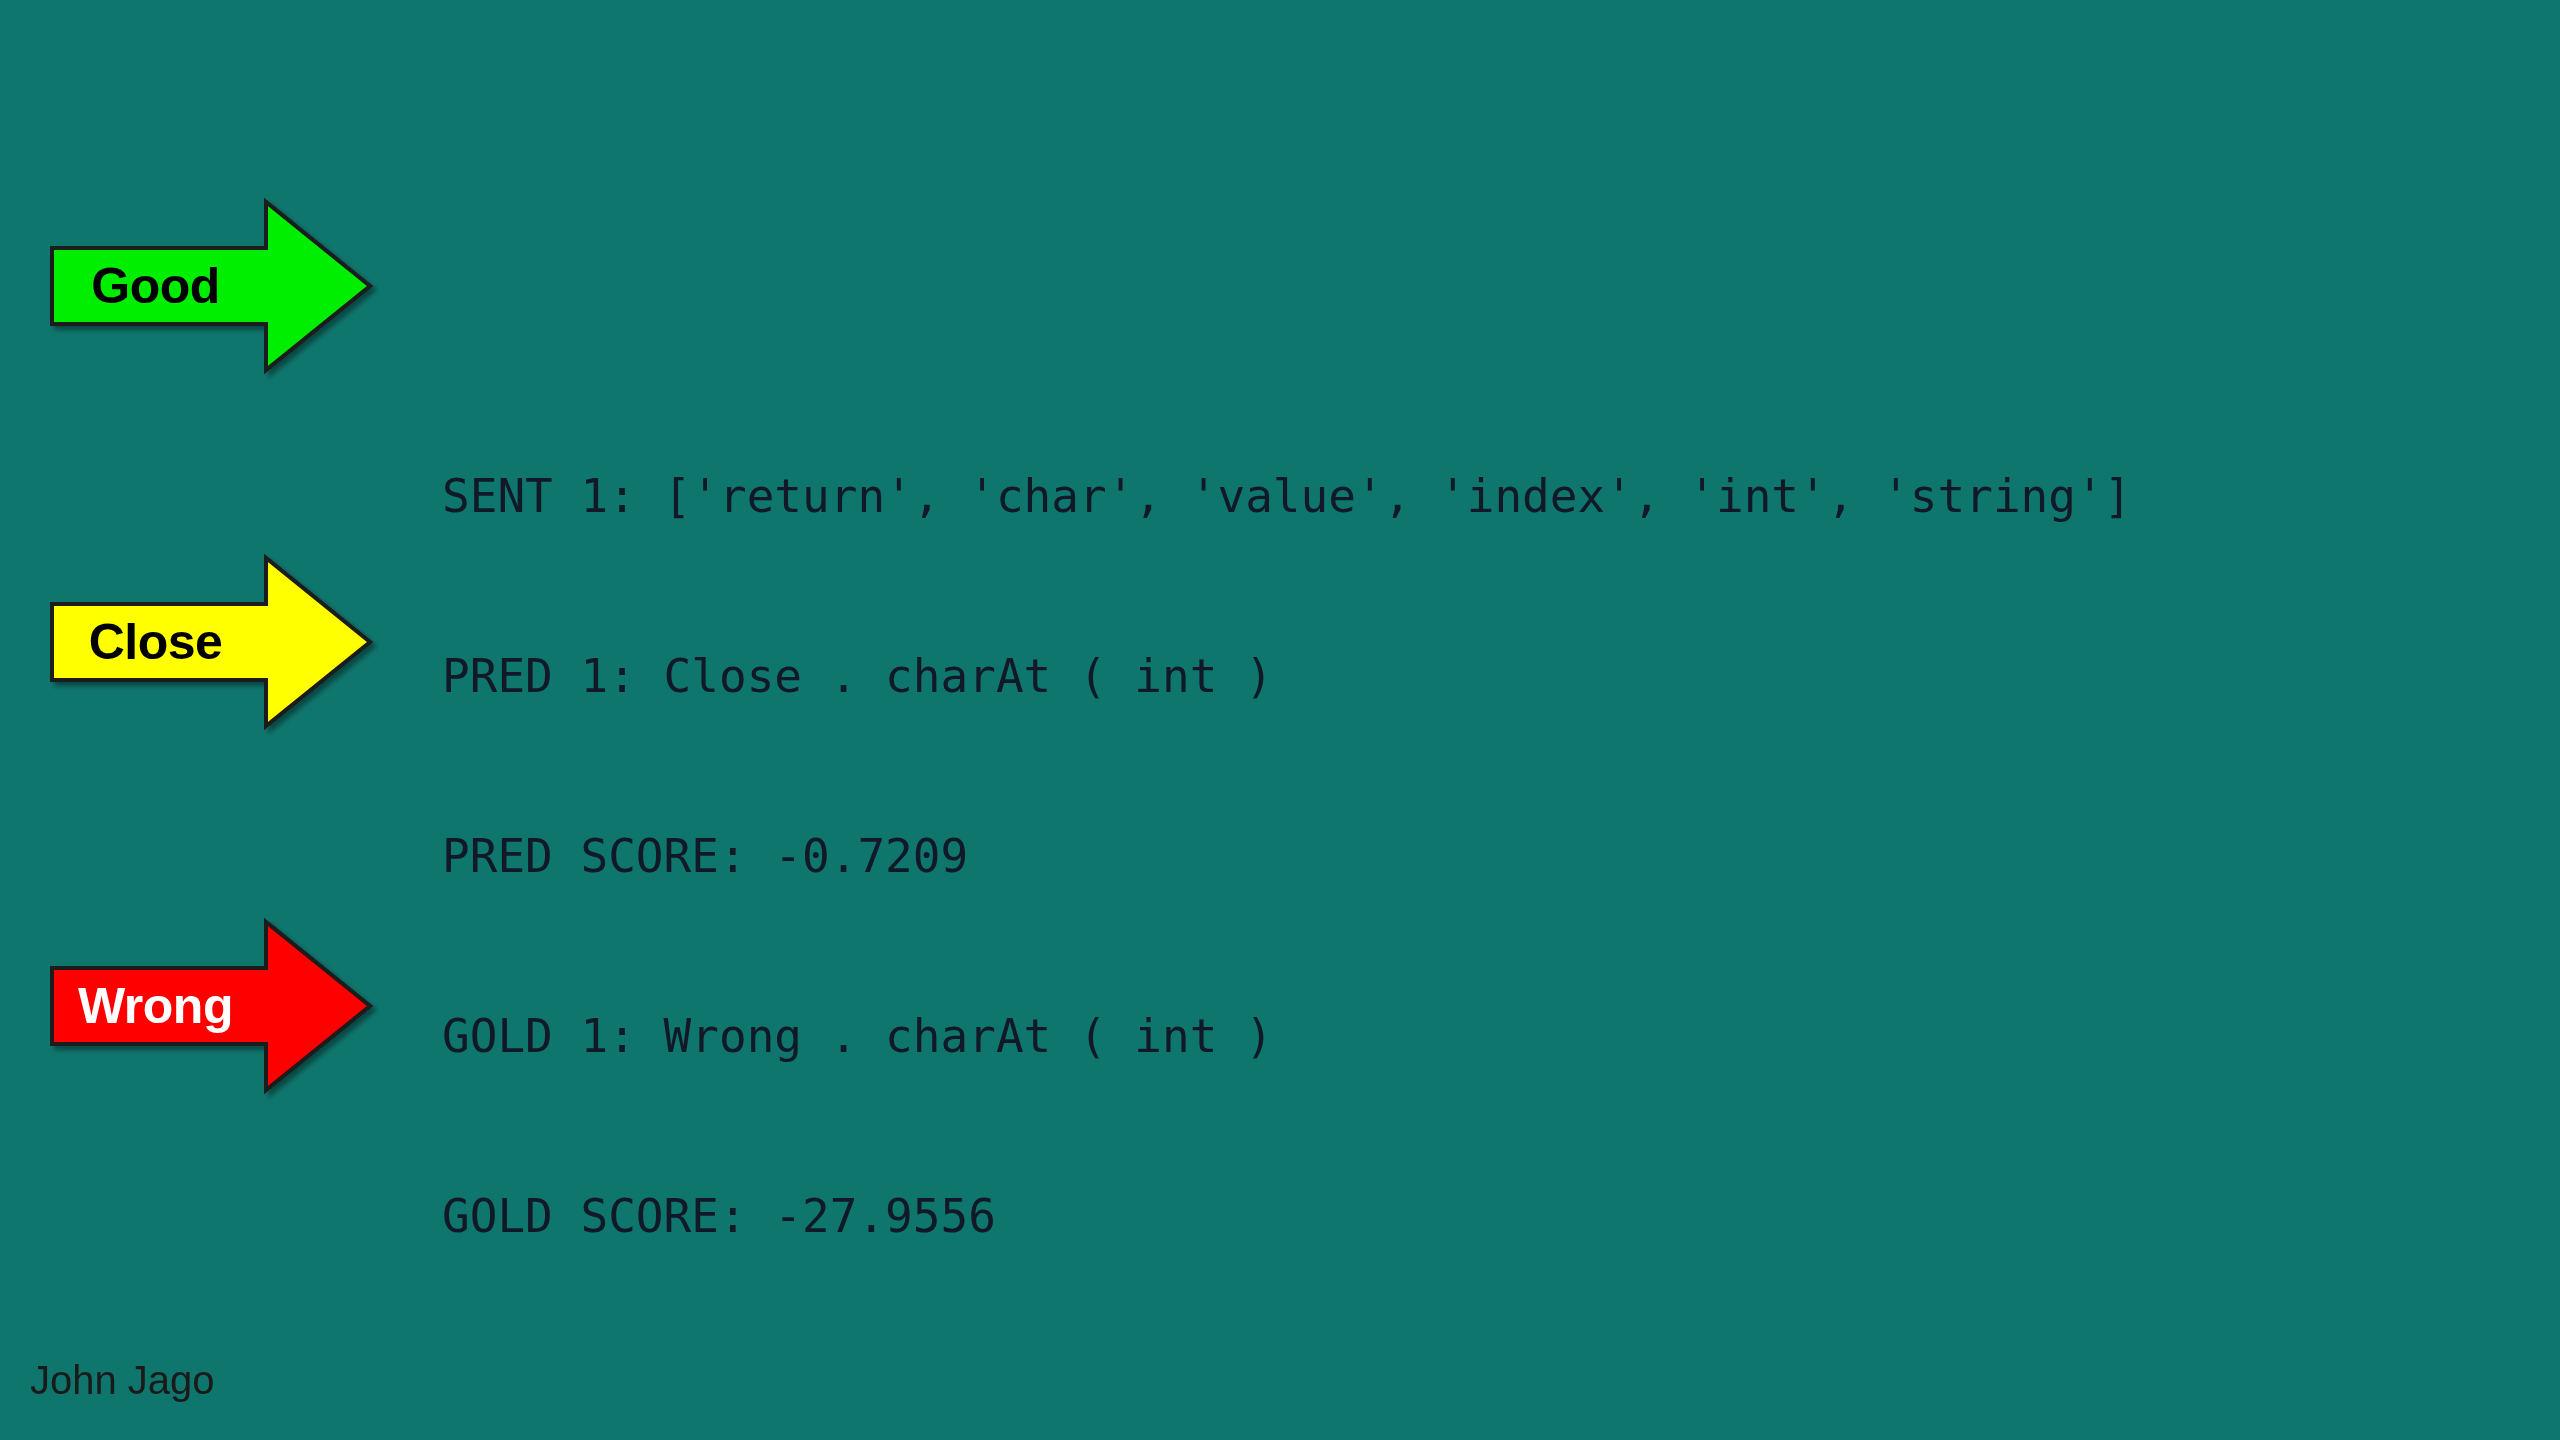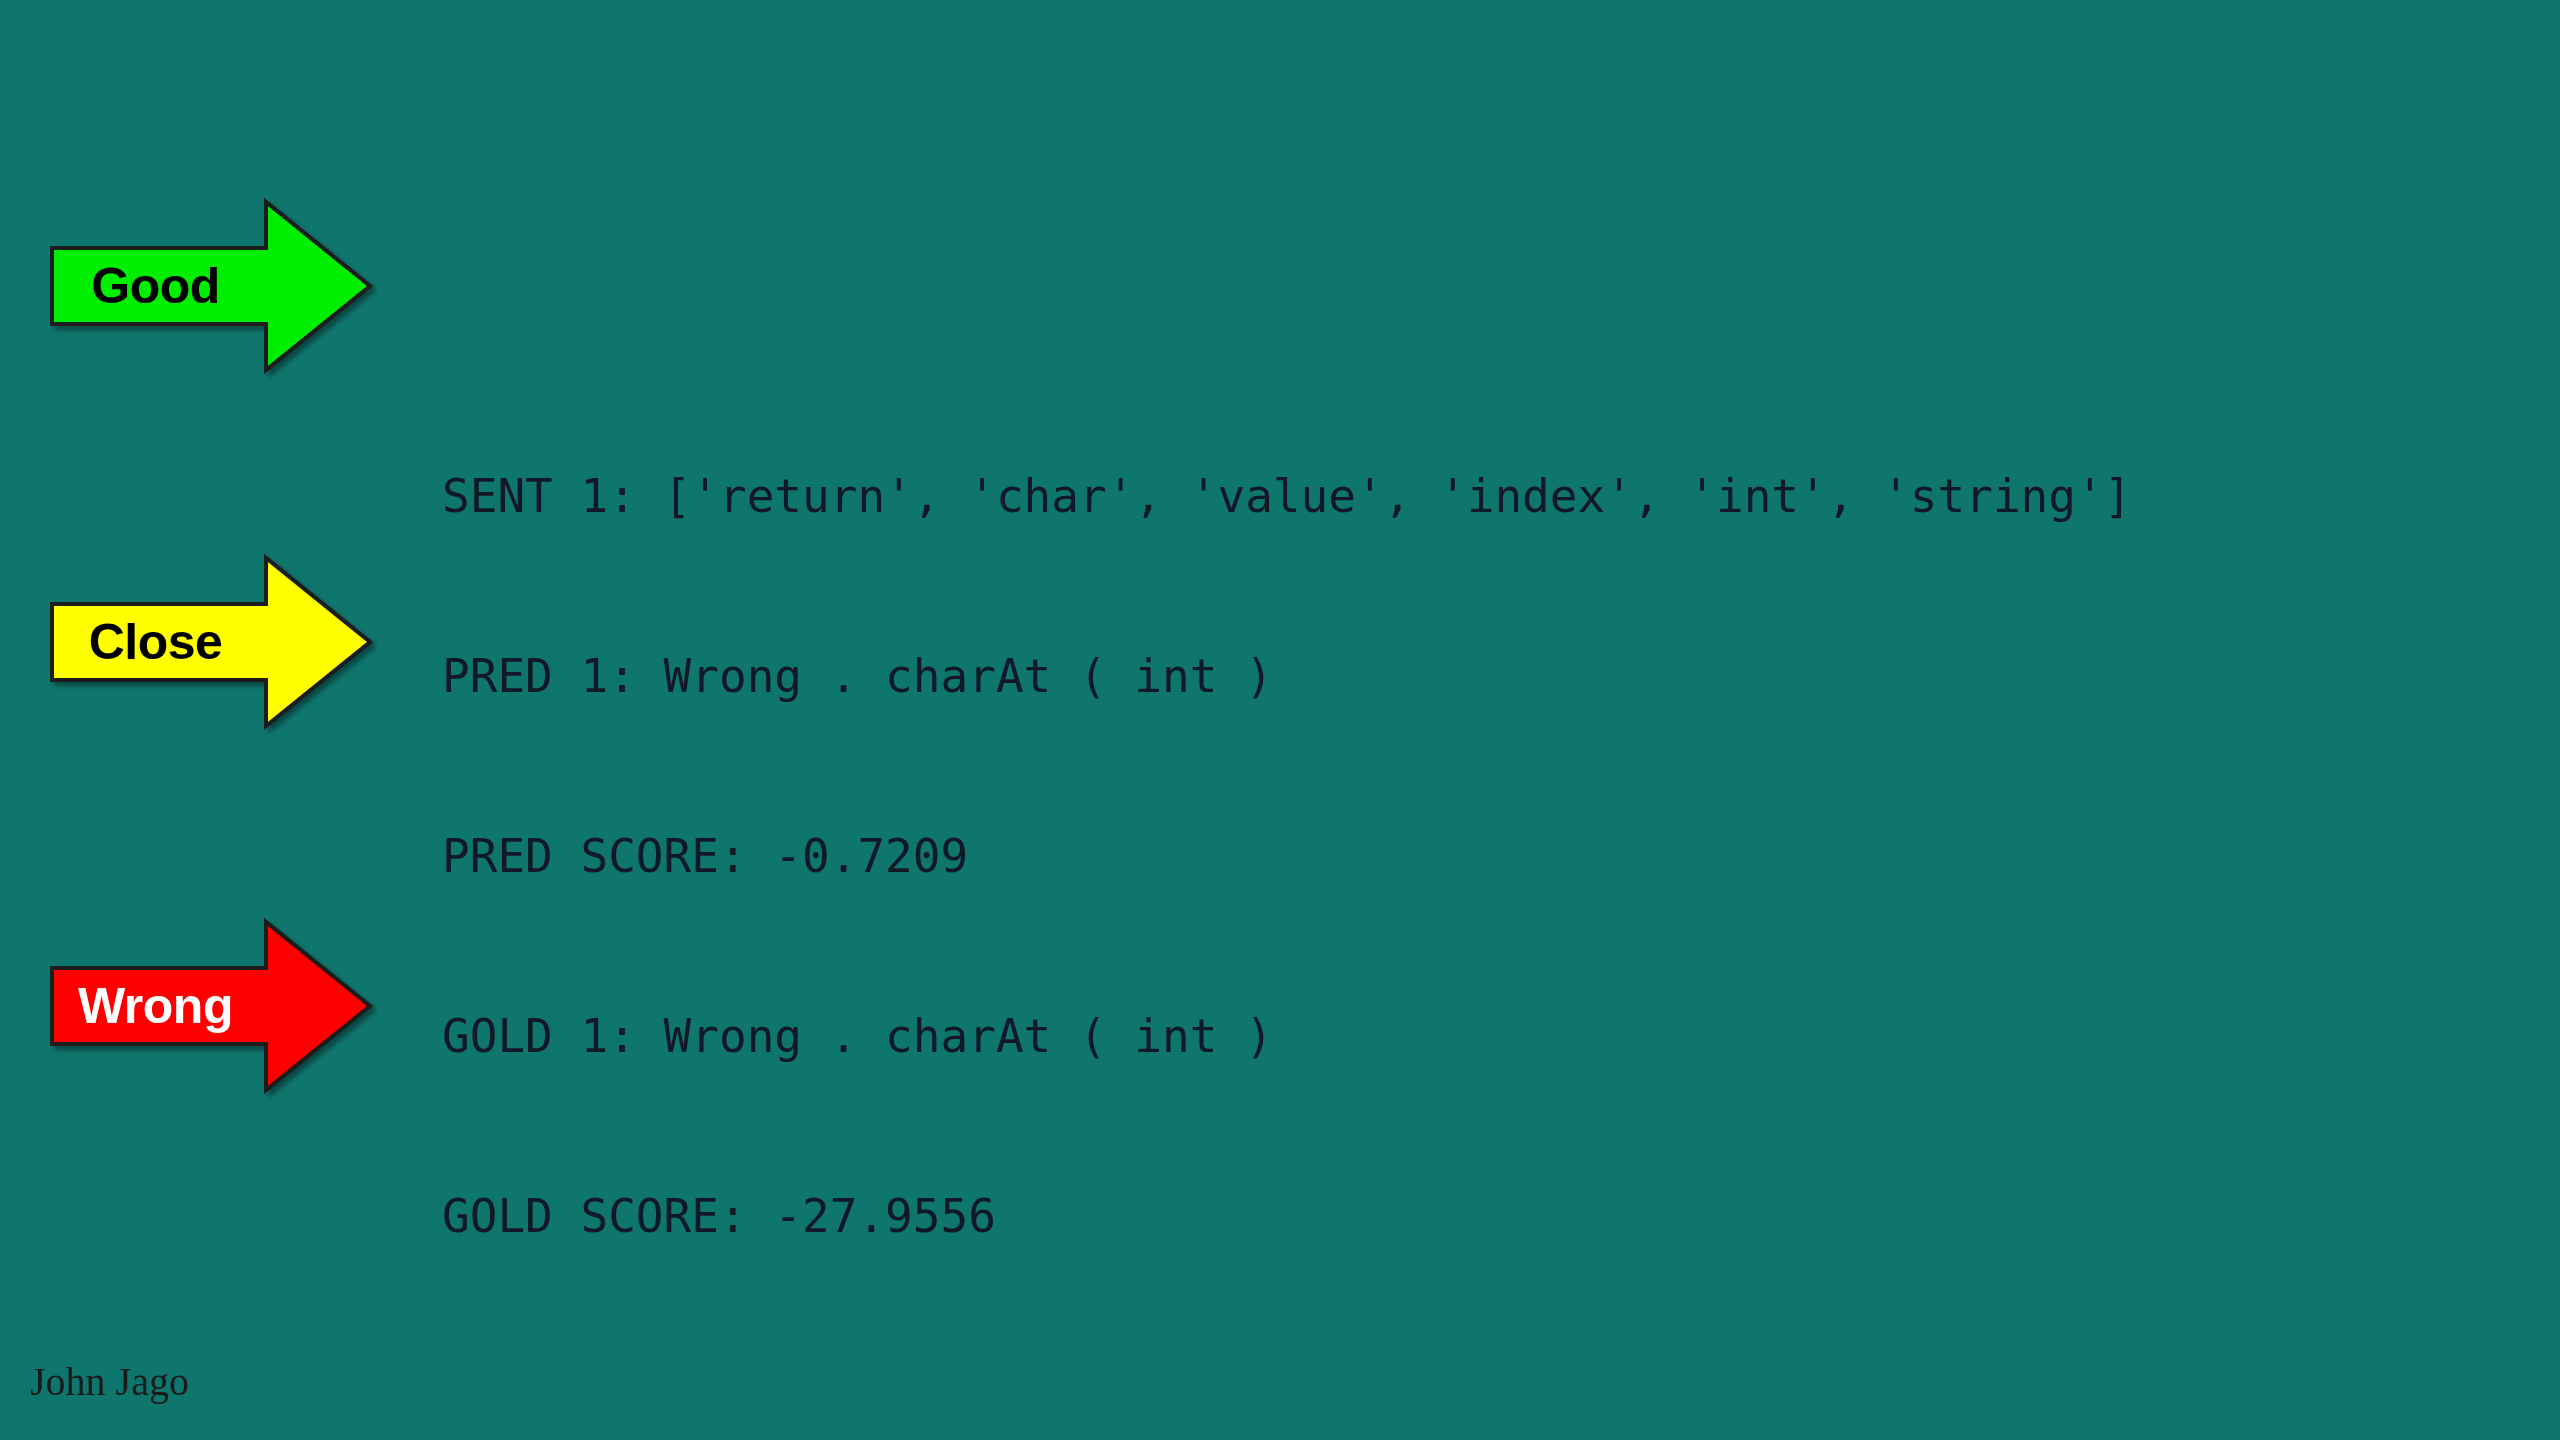--- a/index.html
+++ b/index.html
@@ -81,21 +81,21 @@
     display: block;
     height: 60px;
     white-space: pre;
   }
 
   
   #footer-name {
     position: absolute;
     left: 30px;
     top: 1358px;
-    font-family: Liberation Serif, serif;
+    font-family: Liberation Sans, sans-serif;
     font-size: 40px;
     color: #1a1a1a;
     white-space: nowrap;
   }
 </style>
 </head>
 <body>
 
 <div id="slide">
 
@@ -132,21 +132,21 @@
       </defs>
       <polygon points="4,50 218,50 218,4 322,88 218,172 218,126 4,126" fill="#ff0000" stroke="#1a1a1a" stroke-width="4" stroke-linejoin="miter" filter="url(#sh-wrong)"></polygon>
     </svg>
     <div class="arrow-label label-light">Wrong</div>
   </div>
 
   <div id="console-text">
 
     <div class="block">
       <span class="line">SENT 1: ['return', 'char', 'value', 'index', 'int', 'string']</span>
-      <span class="line">PRED 1: Wrong . charAt ( int )</span>
+      <span class="line">PRED 1: Close . charAt ( int )</span>
       <span class="line">PRED SCORE: -0.7209</span>
       <span class="line">GOLD 1: Wrong . charAt ( int )</span>
       <span class="line">GOLD SCORE: -27.9556</span>
     </div>
 
     
 
     
 
   </div>

